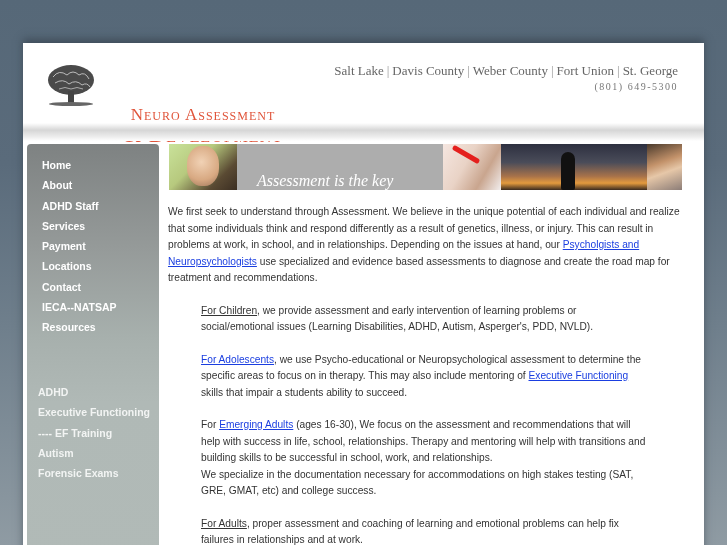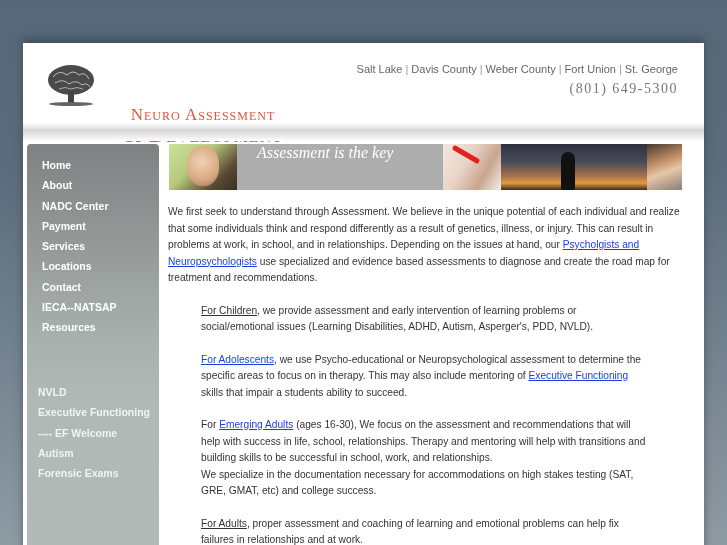--- a/index.html
+++ b/index.html
@@ -17,40 +17,40 @@
   .header-shade {
     position:absolute; left:0; top:80px; width:681px; height:18px;
     background: linear-gradient(180deg, #ffffff 0%, #d6d6d6 40%, #ececec 75%, #ffffff 100%);
   }
   .logo-tree { position:absolute; left:18px; top:20px; width:60px; height:46px; }
   .logo-text { position:absolute; left:85px; top:18px; width:190px; text-align:center;
     font-family:"Liberation Serif", serif; color:#e0543a; font-variant: small-caps; margin-top: 44px; }
   .logo-line1 { font-size:17px; letter-spacing:1px; line-height:20px; }
   .logo-line2 { font-size:23px; letter-spacing:1px; line-height:20px; }
   .logo-line3 { font-size:11px; letter-spacing:1px; color:#444; line-height:14px; margin-left:30px; }
-  .locations { position:absolute; right:26px; top:20px; font-family:Liberation Sans, sans-serif;
-    font-size:11px; color:#666; white-space:nowrap; }
+  .locations { position:absolute; right:26px; top:20px; font-family:Liberation Serif, serif;
+    font-size:13px; color:#666; white-space:nowrap; }
   .locations .sep { margin:0 3px; color:#999; }
   .phone { position:absolute; right:26px; top:38px; font-family:"Liberation Serif", serif;
-    font-size:14px; letter-spacing:1.5px; color:#777; }
+    font-size:10px; letter-spacing:1.5px; color:#777; }
 
   .sidebar {
     position:absolute; left:4px; top:101px; width:132px; height:430px;
     border-radius:4px 4px 0 0;
     background: linear-gradient(180deg, #7e8282 0%, #969b9a 25%, #a7b0ad 45%, #b0b9b6 60%, #b1bab7 100%);
   }
   .nav { list-style:none; margin:4px; padding:10px 0 0 11px; }
   .nav li { height:20.3px; line-height:15px; font-size:10.5px; font-weight:bold; color:#fff; cursor:pointer; }
   .nav2 { list-style:none; margin:0; padding:0 0 0 11px; position:absolute; top:241px; }
   .nav2 li { height:20.3px; line-height:15px; font-size:10.5px; font-weight:bold; color:#f2f4f3; cursor:pointer; }
 
   .banner { position:absolute; left:146px; top:101px; width:513px; height:46px; display:flex; }
   .b1 { width:68px; height:46px; background: linear-gradient(135deg, #c9e29a 0%, #b7c97e 40%, #5a4a33 75%, #3b2e22 100%); position:relative; overflow:hidden; }
   .b1 .face { position:absolute; left:18px; top:2px; width:32px; height:40px; border-radius:45%; background: radial-gradient(circle at 45% 40%, #f1d2b5 0%, #d8a982 60%, #9b7358 100%); }
-  .b2 { width:206px; height:46px; background:#adadad; display:flex; align-items:flex-start; padding-left:20px; box-sizing:border-box; }
+  .b2 { width:206px; height:46px; background:#adadad; display:flex; align-items:flex-end; padding-left:20px; box-sizing:border-box; }
   .b2 span { font-family:"Liberation Serif", serif; font-style:italic; color:#fff; font-size:16px; }
   .b3 { width:58px; height:46px; background: linear-gradient(120deg, #f5e6e0 0%, #e9d3c6 40%, #c9a58e 70%, #f2eeee 100%); position:relative; overflow:hidden; }
   .b3 .pen { position:absolute; left:8px; top:8px; width:30px; height:5px; background:#e4201d; transform:rotate(30deg); border-radius:2px; }
   .b4 { width:146px; height:46px; background: linear-gradient(180deg, #2d3040 0%, #4a4c59 40%, #a7724a 70%, #e39a3e 85%, #3a2a1f 100%); position:relative; }
   .b4 .sil { position:absolute; left:60px; top:8px; width:14px; height:38px; border-radius:7px 7px 2px 2px; background:#111; }
   .b5 { width:35px; height:46px; background: linear-gradient(160deg, #4a3a2c 0%, #c3926a 40%, #e6c7a8 60%, #8c7d77 100%); }
 
   .content { position:absolute; left:145px; top:161px; width:515px; font-size:10.2px; line-height:16.5px; color:#333; }
   .content p { margin:0; }
   .indent { margin-left:33px !important; width:450px; }
@@ -79,32 +79,32 @@
       <span>Salt Lake</span><span class="sep">|</span><span>Davis County</span><span class="sep">|</span><span>Weber County</span><span class="sep">|</span><span>Fort Union</span><span class="sep">|</span><span>St. George</span>
     </div>
     <div class="phone">(801) 649-5300</div>
   </div>
   <div class="header-shade"></div>
 
   <div class="sidebar">
     <ul class="nav">
       <li>Home</li>
       <li>About</li>
-      <li>NADC Center</li>
+      <li>ADHD Staff</li>
+      <li>Services</li>
       <li>Payment</li>
-      <li>Services</li>
       <li>Locations</li>
       <li>Contact</li>
       <li>IECA--NATSAP</li>
       <li>Resources</li>
     </ul>
     <ul class="nav2">
-      <li>NVLD</li>
+      <li>ADHD</li>
       <li>Executive Functioning</li>
-      <li>---- EF Welcome</li>
+      <li>---- EF Training</li>
       <li>Autism</li>
       <li>Forensic Exams</li>
     </ul>
   </div>
 
   <div class="banner">
     <div class="b1">
         <div class="face"></div>
       </div>
     <div class="b2">

